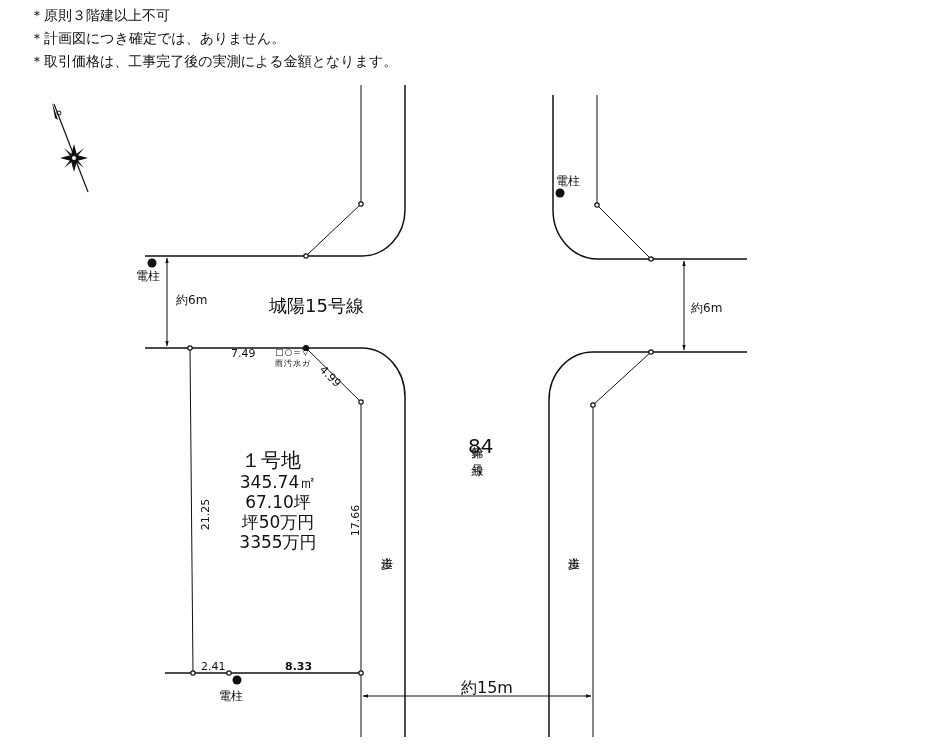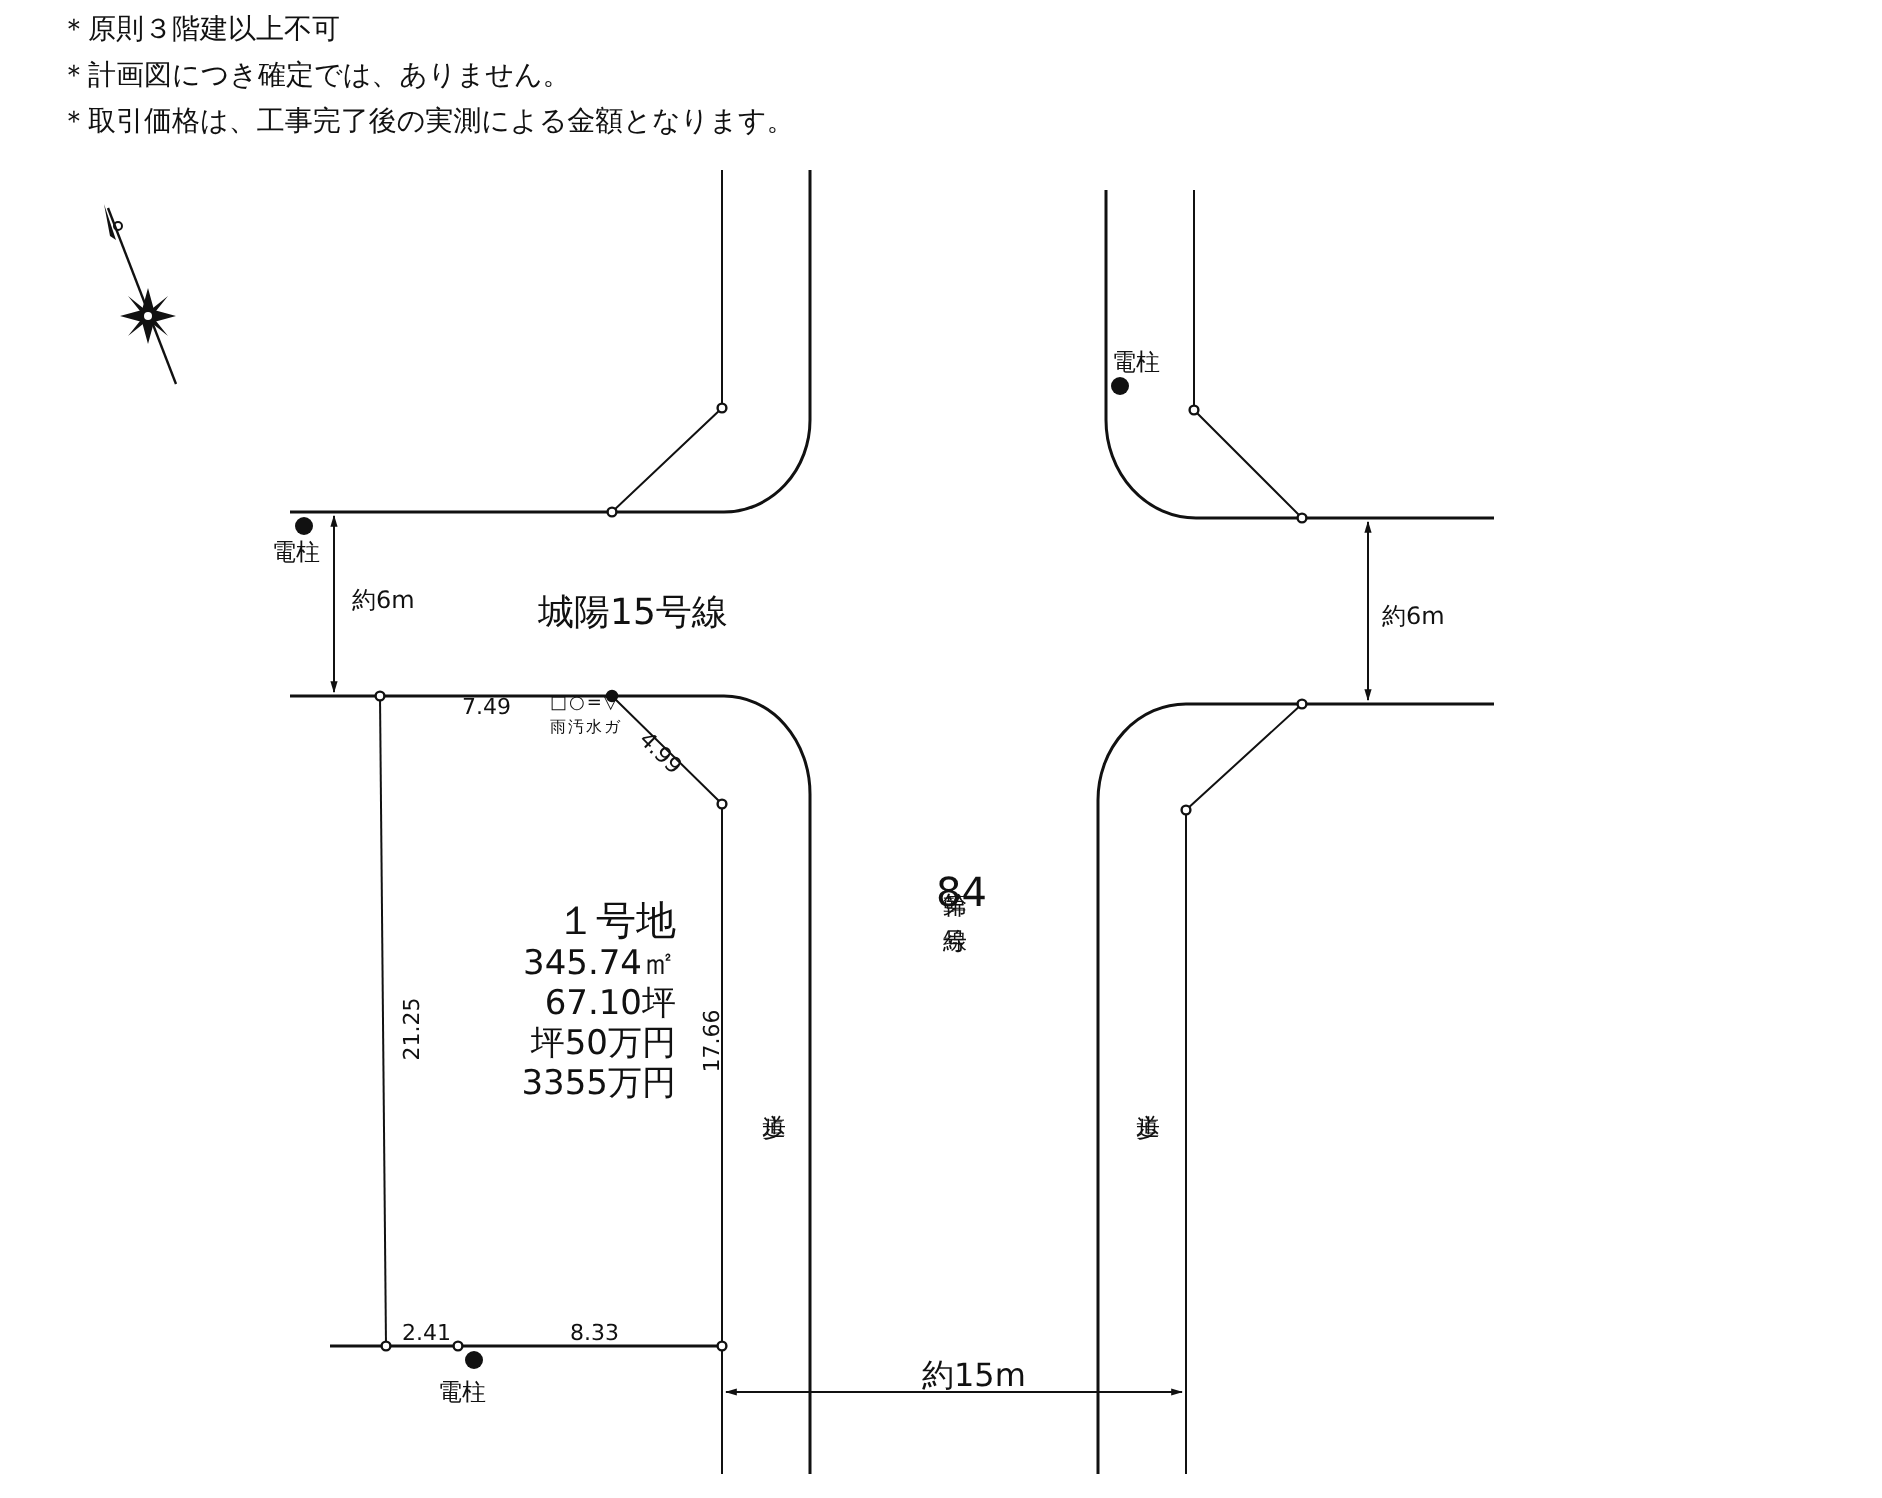--- a/index.html
+++ b/index.html
@@ -101,21 +101,21 @@
 <div style="position:absolute;left:565px;top:548px;font-size:12px;writing-mode:vertical-rl;">歩道</div>
 
 <div style="position:absolute;left:275px;top:347px;font-size:9px;letter-spacing:1px;">□○=▽</div>
 <div style="position:absolute;left:275px;top:358px;font-size:8px;letter-spacing:1px;">雨汚水ガ</div>
 
 <div style="position:absolute;left:231px;top:347px;font-size:11px;">7.49</div>
 <div style="position:absolute;left:318px;top:370px;font-size:11px;transform:rotate(45deg);">4.99</div>
 <div style="position:absolute;left:190px;top:508px;font-size:11px;transform:rotate(-90deg);">21.25</div>
 <div style="position:absolute;left:340px;top:514px;font-size:11px;transform:rotate(-90deg);">17.66</div>
 <div style="position:absolute;left:201px;top:660px;font-size:11px;">2.41</div>
-<div style="position:absolute;left:285px;top:660px;font-size:11px;">8.33</div>
+<div style="position:absolute;left:285px;top:660px;font-size:11px;font-weight:bold;">8.33</div>
 
-<div style="position:absolute;left:218px;top:448px;width:120px;text-align:right;font-size:17px;line-height:20px;">
+<div style="position:absolute;left:218px;top:448px;width:120px;text-align:center;font-size:17px;line-height:20px;">
   <div style="font-size:20px;line-height:24px;margin-left:-14px;">１号地</div>
   <div>345.74㎡</div>
   <div>67.10坪</div>
   <div>坪50万円</div>
   <div>3355万円</div>
 </div>
 
 </body></html>

